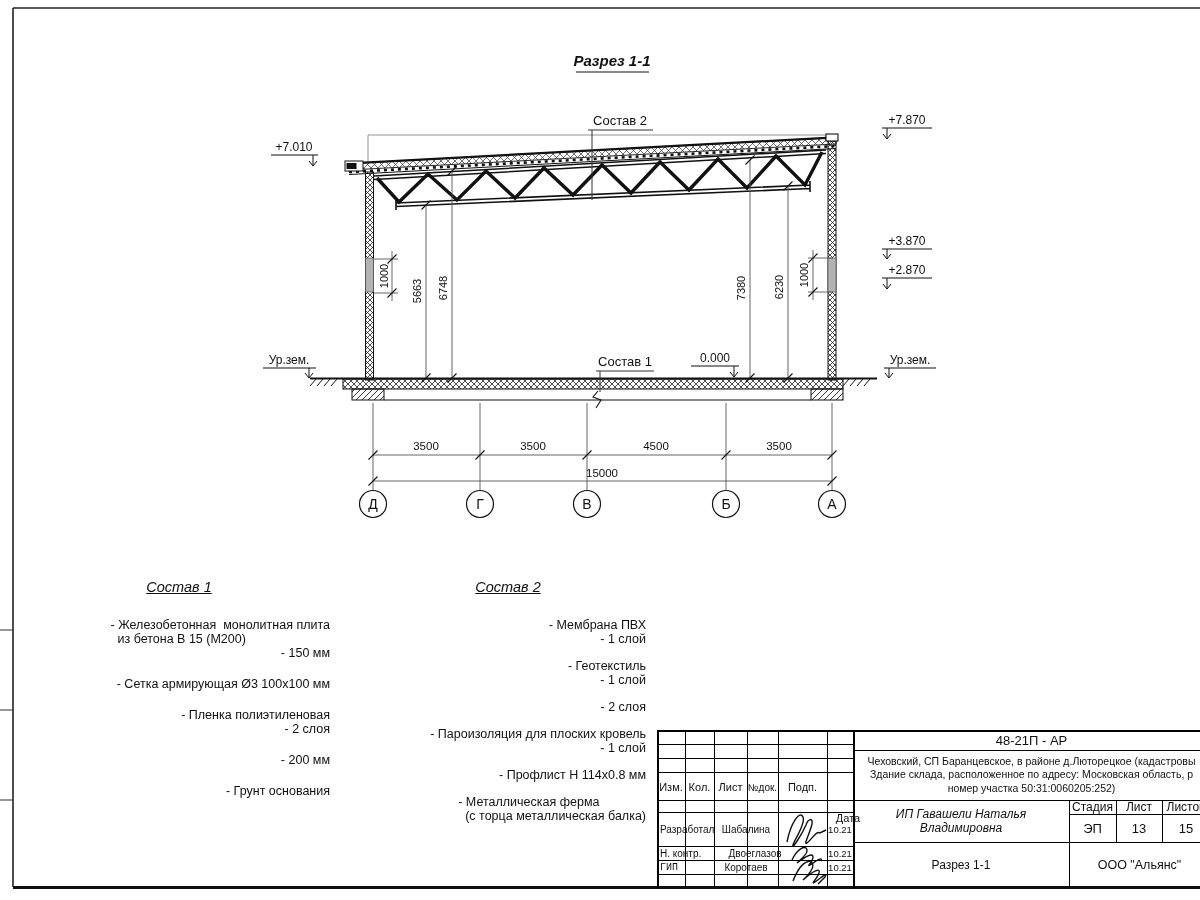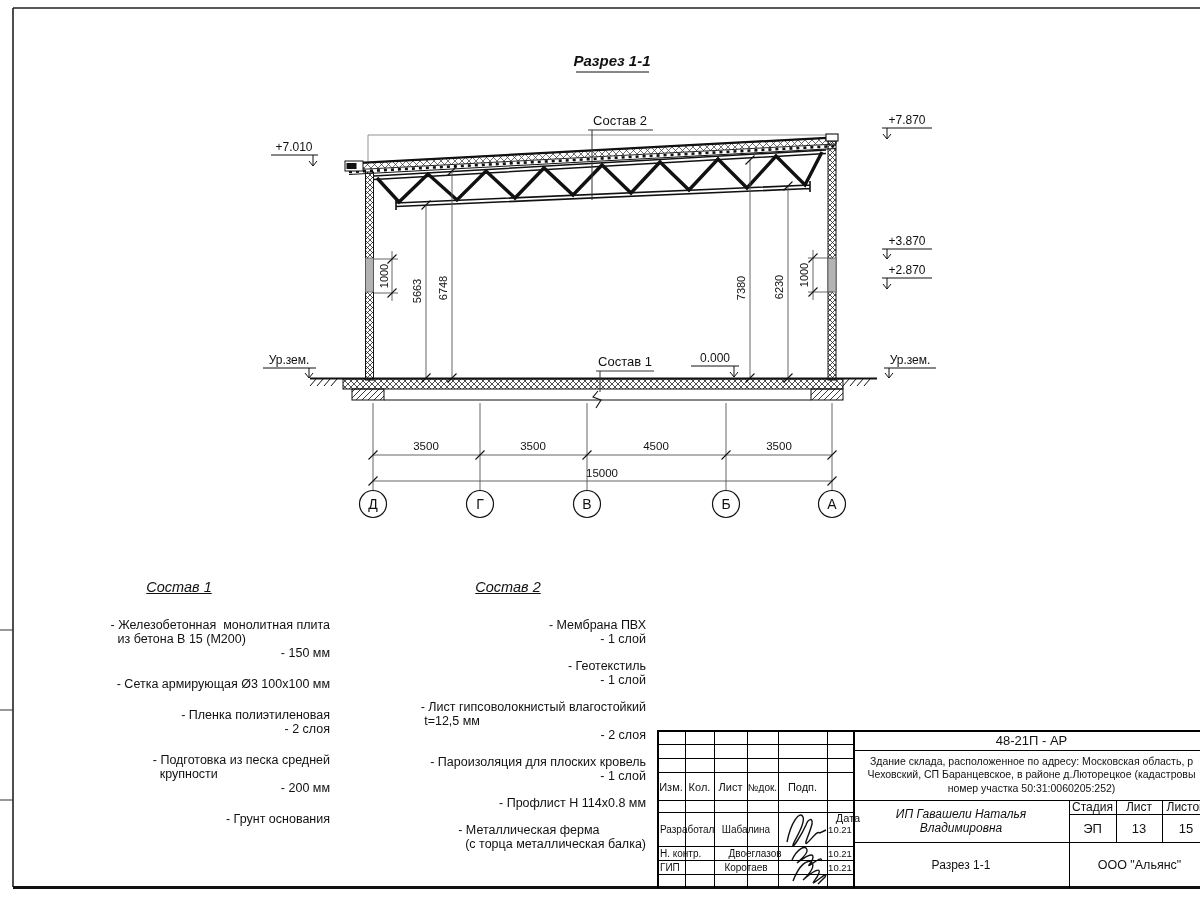--- a/index.html
+++ b/index.html
@@ -166,43 +166,39 @@
   </div>
   <div class="mrow">
     <div class="mname">- Сетка армирующая Ø3 100х100 мм</div>
     <div class="mval"></div>
   </div>
   <div class="mrow">
     <div class="mname">- Пленка полиэтиленовая</div>
     <div class="mval">-  2 слоя</div>
   </div>
   <div class="mrow">
-    <div class="mname">- Подготовка из песка средней
-  крупности</div>
     <div class="mval">- 200 мм</div>
   </div>
   <div class="mrow">
     <div class="mname">- Грунт основания</div>
     <div class="mval"></div>
   </div>
 </div>
 
 <div class="mlist g2" style="left:346px;top:580px;width:300px;">
   <div class="hd" style="margin-left:24px;">Состав 2</div>
   <div class="mrow">
     <div class="mname">- Мембрана ПВХ</div>
     <div class="mval">- 1 слой</div>
   </div>
   <div class="mrow">
     <div class="mname">- Геотекстиль</div>
     <div class="mval">- 1 слой</div>
   </div>
   <div class="mrow">
-    <div class="mname">- Лист гипсоволокнистый влагостойкий
- t=12,5 мм</div>
     <div class="mval">- 2 слоя</div>
   </div>
   <div class="mrow">
     <div class="mname">- Пароизоляция для плоских кровель</div>
     <div class="mval">- 1 слой</div>
   </div>
   <div class="mrow">
     <div class="mname">- Профлист Н 114х0.8 мм</div>
     <div class="mval"></div>
   </div>
@@ -247,28 +243,28 @@
   <div class="cell" style="left:170px;top:44px;width:42px;height:26px;margin-top:31px;">Дата</div>
 
   <div class="cell left small" style="left:3px;top:88px;width:54px;height:22px;">Разработал</div>
   <div class="cell small" style="left:57px;top:88px;width:64px;height:22px;">Шабалина</div>
   <div class="cell tiny" style="left:170px;top:90px;width:26px;height:18px;">10.21</div>
 
   <div class="cell left small" style="left:3px;top:116px;width:54px;height:14px;">Н. контр.</div>
   <div class="cell small" style="left:57px;top:116px;width:64px;height:14px;padding-left:9px;">Двоеглазов</div>
   <div class="cell tiny" style="left:170px;top:116px;width:26px;height:14px;">10.21</div>
 
-  <div class="cell left small" style="left:3px;top:130px;width:54px;height:14px;">ГИП</div>
+  <div class="cell left small" style="left:3px;top:130px;width:54px;height:14px;font-family:Liberation Mono, monospace;">ГИП</div>
   <div class="cell small" style="left:57px;top:130px;width:64px;height:14px;">Коротаев</div>
   <div class="cell tiny" style="left:170px;top:130px;width:26px;height:14px;">10.21</div>
 
   <div class="cell" style="left:196px;top:0;width:357px;height:20px;font-size:13px;">48-21П - АР</div>
   <div class="cell desc" style="left:196px;top:21px;width:357px;height:48px;">
+    <div>Чеховский, СП Баранцевское, в районе д.Люторецкое  (кадастровы</div>
     <div>Здание склада, расположенное по адресу: Московская область, р</div>
-    <div>Чеховский, СП Баранцевское, в районе д.Люторецкое  (кадастровы</div>
     <div>номер участка 50:31:0060205:252)</div>
   </div>
   <div class="cell it" style="left:196px;top:70px;width:216px;height:42px;font-size:12px;">ИП Гавашели Наталья Владимировна</div>
   <div class="cell" style="left:412px;top:70px;width:47px;height:14px;font-size:12px;">Стадия</div>
   <div class="cell" style="left:459px;top:70px;width:46px;height:14px;font-size:12px;">Лист</div>
   <div class="cell" style="left:505px;top:70px;width:48px;height:14px;font-size:12px;">Листов</div>
   <div class="cell" style="left:412px;top:84px;width:47px;height:28px;font-size:13px;">ЭП</div>
   <div class="cell" style="left:459px;top:84px;width:46px;height:28px;font-size:13px;">13</div>
   <div class="cell" style="left:505px;top:84px;width:48px;height:28px;font-size:13px;">15</div>
   <div class="cell" style="left:196px;top:112px;width:216px;height:46px;font-size:12px;">Разрез 1-1</div>

